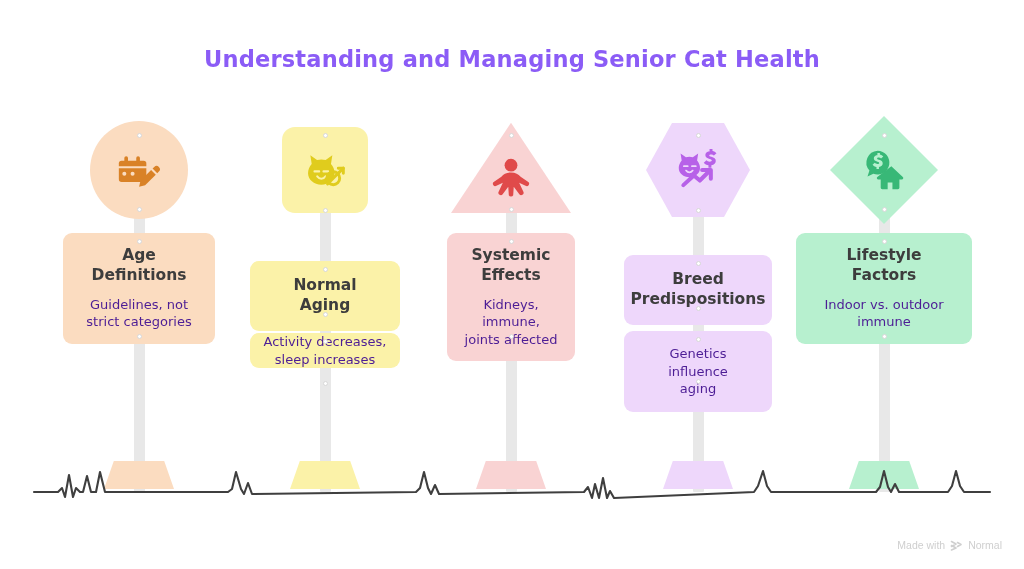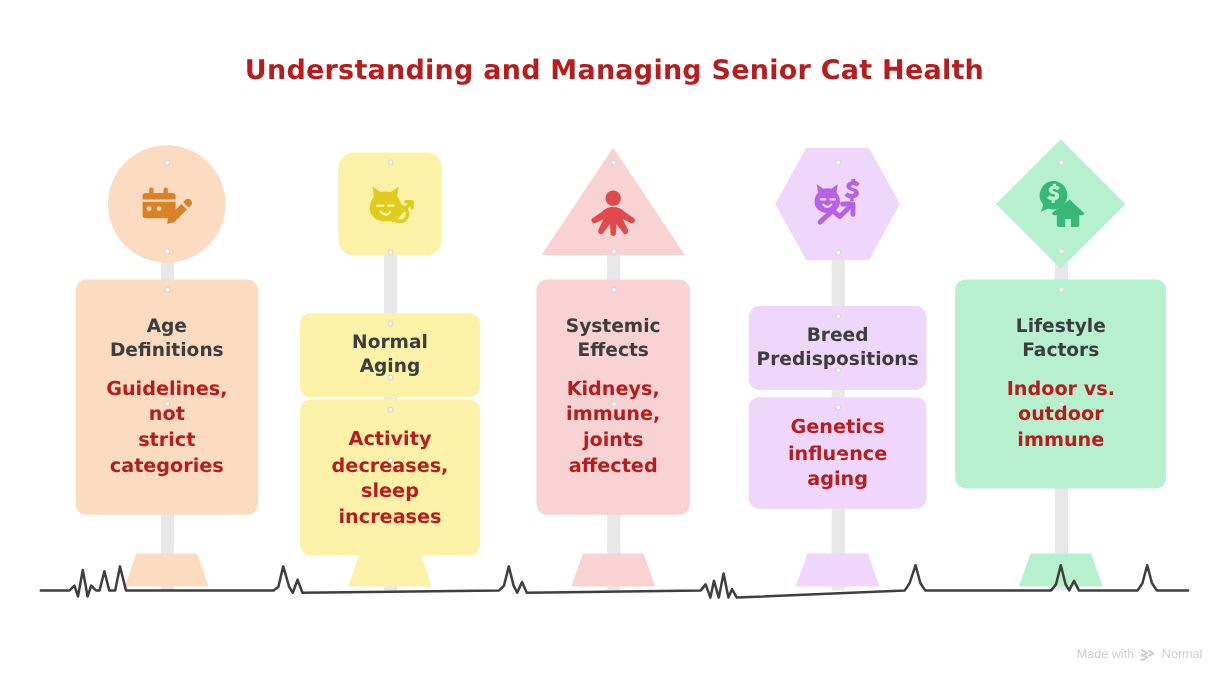--- a/index.html
+++ b/index.html
@@ -17,21 +17,21 @@
 
   
   .page-title {
     position: absolute;
     left: 0; top: 46px;
     width: 1024px;
     text-align: center;
     font-size: 22.5px;
     font-weight: 700;
     letter-spacing: .2px;
-    color: #b91c1c;
+    color: #8b5cf6;
     font-family: "DejaVu Sans", sans-serif;
   }
 
   
   .column {
     position: absolute;
     top: 0;
     width: 190px;
     height: 569px;
   }
@@ -73,33 +73,33 @@
   .icon-slot svg { width: 100%; height: 100%; display: block; }
 
   
   .card {
     position: absolute;
     left: 50%;
     transform: translateX(-50%);
     border-radius: 9px;
     z-index: 3;
     text-align: center;
-    padding: 30px 10px;
+    padding: 13px 10px;
   }
   .card-title {
     font-size: 15.5px;
     font-weight: 700;
     color: #3d3d3d;
     line-height: 1.28;
     white-space: nowrap;
   }
   .card-desc {
-    font-size: 16px;
-    font-weight: 700;
-    color: #b91c1c;
+    font-size: 13px;
+    font-weight: 400;
+    color: #4c1d95;
     line-height: 1.35;
   }
   .card-combo .card-desc { margin-top: 10px; }
 
   
   .dot {
     position: absolute;
     left: 50%;
     margin-left: -2.5px;
     width: 5px; height: 5px;
@@ -215,21 +215,21 @@
     <div class="card" style="top:261px; width:150px; padding:15px 10px; background:#fbf2a8;">
       <div class="card-title">
         <div>Normal</div>
         <div>Aging</div>
       </div>
     </div>
 
     <div class="dot" style="top:267px;"></div>
     <div class="dot" style="top:312px;"></div>
 
-    <div class="card" style="top:333px; width:150px; padding:22px 10px; background:#fbf2a8;">
+    <div class="card" style="top:333px; width:150px; padding:0 10px; background:#fbf2a8;">
       <div class="card-desc">
         <div>Activity decreases,</div>
         <div>sleep increases</div>
       </div>
     </div>
 
     <div class="dot" style="top:339px;"></div>
     <div class="dot" style="top:381px;"></div>
 
     <div class="base" style="bottom:80px; background:#fbf2a8;"></div>

